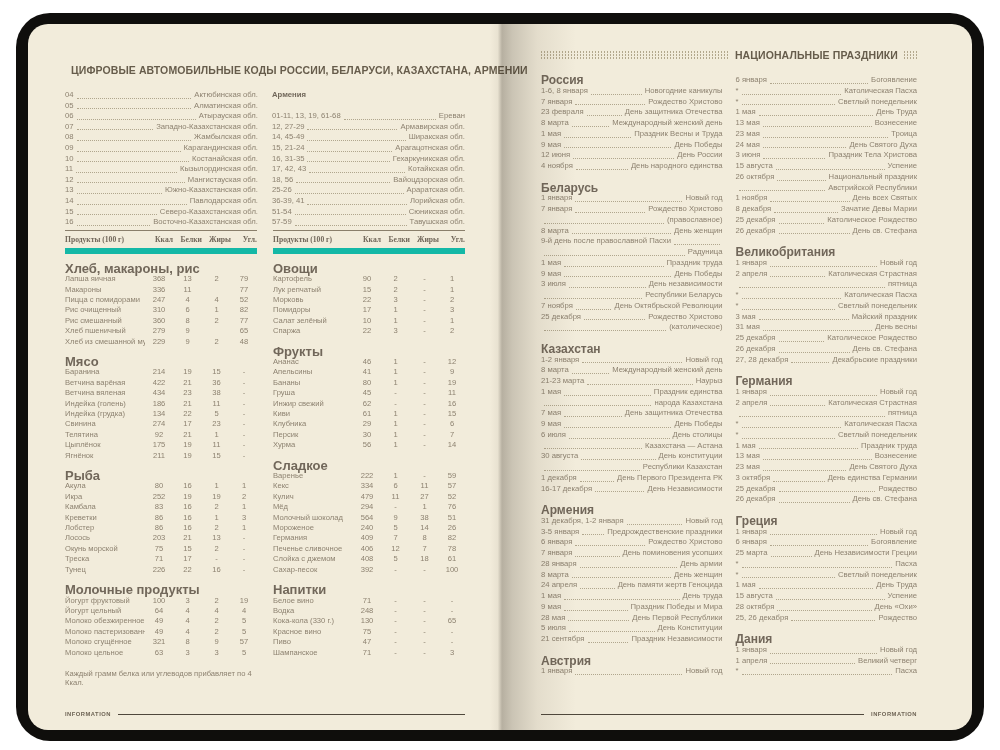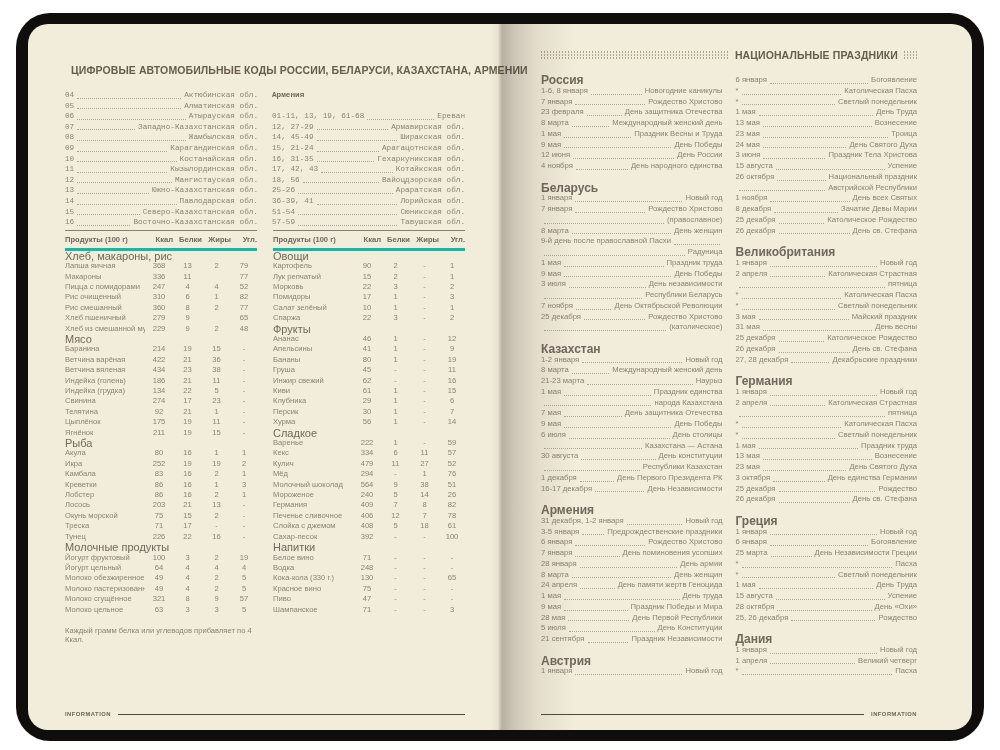--- a/index.html
+++ b/index.html
@@ -39,40 +39,40 @@
     height: 9px;
     background:
       repeating-linear-gradient(0deg, transparent 0 2px, #f2ecdb 2px 3px),
       repeating-linear-gradient(90deg, #b3a88d 0 1px, transparent 1px 3px);
   }
   .hatch.small { width: 13px; }
   .hatch.fill { flex: 1; }
 
   
   .codes-cols { display:flex; gap:14px; }
-  .codes-col { flex:1; min-width:0;font-family:Liberation Mono, monospace; }
+  .codes-col { flex:1; min-width:0; }
   .lrow { display:flex; align-items:baseline; line-height:10.6px; font-size:7.7px; color:#8d8270; }
   .lrow .ldate { white-space:nowrap; }
   .lrow .lname { white-space:nowrap; }
   .leader { flex:1; border-bottom:1px dotted #b0a68d; margin:0 3px; align-self:flex-end; margin-bottom:2px; min-width:6px; }
   .colhdr { font-weight:bold; color:#71675a; line-height:10.6px; font-size:7.7px; }
   .blankline { height:10.6px; }
 
   
   .nut-titlegap { margin-top:17px; }
   .nut-wrap { display:flex; gap:16px; margin-top:2px; }
   .nut-col { flex:1; min-width:0; }
   .nut-header {
     display:grid; grid-template-columns: 1fr 28px 29px 29px 26px;
-    border-top:1px solid #8a7f6b; border-bottom:3px solid #14b8a6;
-    padding: 4px 0; font-size:7.6px; font-weight:bold; color:#71675a;
+    border-top:1px solid #8a7f6b; border-bottom:6px solid #14b8a6;
+    padding: 4px 0; font-size:7.6px; font-weight:bold; color:#71675a;font-family:Liberation Serif, serif;
   }
   .nut-header span:first-child { text-align:left; }
   .nut-header span { text-align:right; }
-  .nut-section-name { font-weight:normal; color:#71675a; font-size:11px; line-height:10.4px; }
+  .nut-section-name { font-weight:bold; color:#71675a; font-size:13px; line-height:10.4px; margin-top:10px; }
   .nut-row { display:grid; grid-template-columns: 1fr 28px 29px 29px 26px; font-size:7.6px; line-height:10.4px; color:#8d8270; }
   .nut-row span { text-align:center; }
   .nut-row .pname { text-align:left; white-space:nowrap; overflow:hidden; }
   .footnote { margin-top:11px; font-size:7.6px; color:#8d8270; }
 
   
   .hol-cols { display:flex; gap:13px; }
   .hol-col { flex:1; min-width:0; }
   .hol-block { margin-bottom:10.75px; }
   .hol-country { font-weight:bold; color:#71675a; font-size:12px; line-height:10.75px; }

